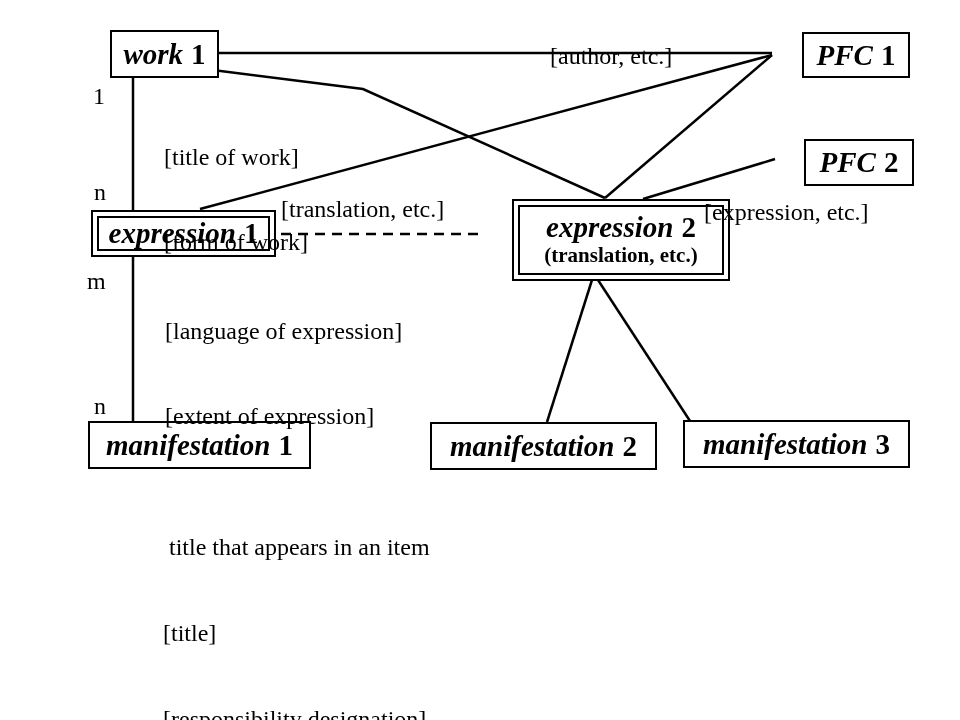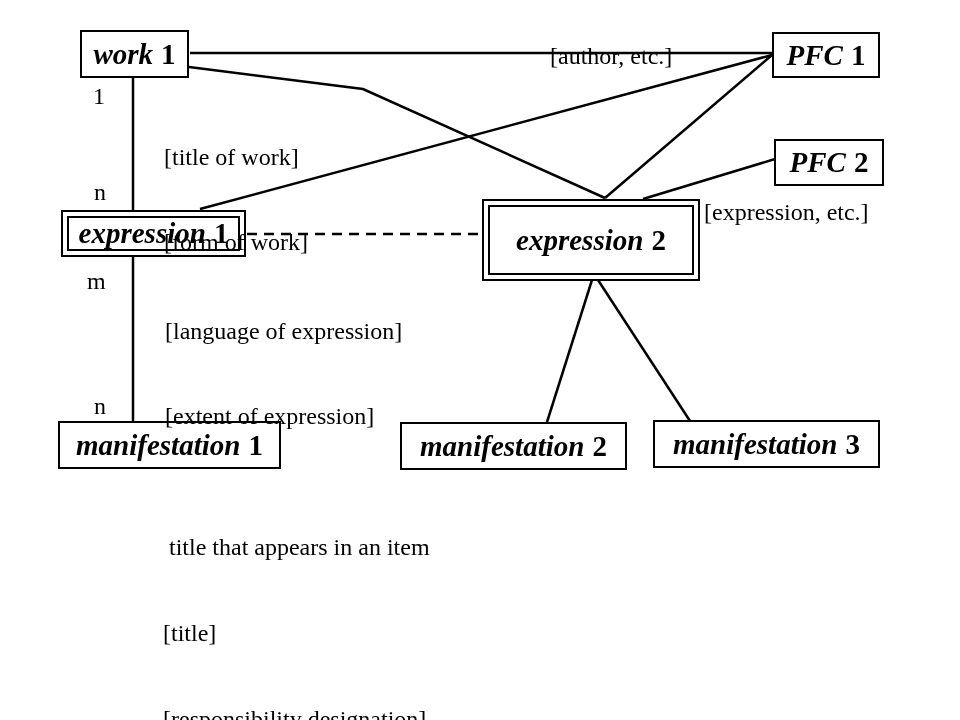--- a/index.html
+++ b/index.html
@@ -21,20 +21,21 @@
     position: absolute;
     border: 2px solid #000;
     background: #ffffff;
     display: flex;
     align-items: center;
     justify-content: center;
     white-space: nowrap;
     font-weight: bold;
     font-size: 29px;
     line-height: 1;
+    margin-left: 30px;
   }
   .ebox .ename { font-style: italic; }
   .ebox .enum { font-style: normal; margin-left: 8px; }
 
   .dbl { padding: 4px; }
   .dbl .inner {
     border: 2px solid #000;
     width: 100%;
     height: 100%;
     display: flex;
@@ -102,39 +103,41 @@
       </div>
     </div>
   </div>
 
   <div class="ebox dbl" style="left:482px; top:199px; width:218px; height:82px;">
     <div class="inner">
       <div class="mainrow">
         <span class="ename">expression</span>
           <span class="enum">2</span>
       </div>
+      <div class="sub">(translation, etc.)</div>
     </div>
   </div>
 
   <div class="ebox" style="left:58px; top:421px; width:223px; height:48px;">
     <span class="ename">manifestation</span>
       <span class="enum">1</span>
   </div>
 
   <div class="ebox" style="left:400px; top:422px; width:227px; height:48px;">
     <span class="ename">manifestation</span>
       <span class="enum">2</span>
   </div>
 
   <div class="ebox" style="left:653px; top:420px; width:227px; height:48px;">
     <span class="ename">manifestation</span>
       <span class="enum">3</span>
   </div>
 
   <div class="lbl" style="left:550px; top:20px;margin-top:23px;">[author, etc.]</div>
+  <div class="lbl" style="left:281px; top:196px;">[translation, etc.]</div>
   <div class="lbl" style="left:704px; top:199px;">[expression, etc.]</div>
 
   <div class="lbl" style="left:93px; top:83px;">1</div>
   <div class="lbl" style="left:94px; top:179px;">n</div>
   <div class="lbl" style="left:87px; top:268px;">m</div>
   <div class="lbl" style="left:94px; top:393px;">n</div>
 
   <div class="attrs" style="left:156px; top:88px;">
     <div>[title of work]</div>
     <div>[form of work]</div>

